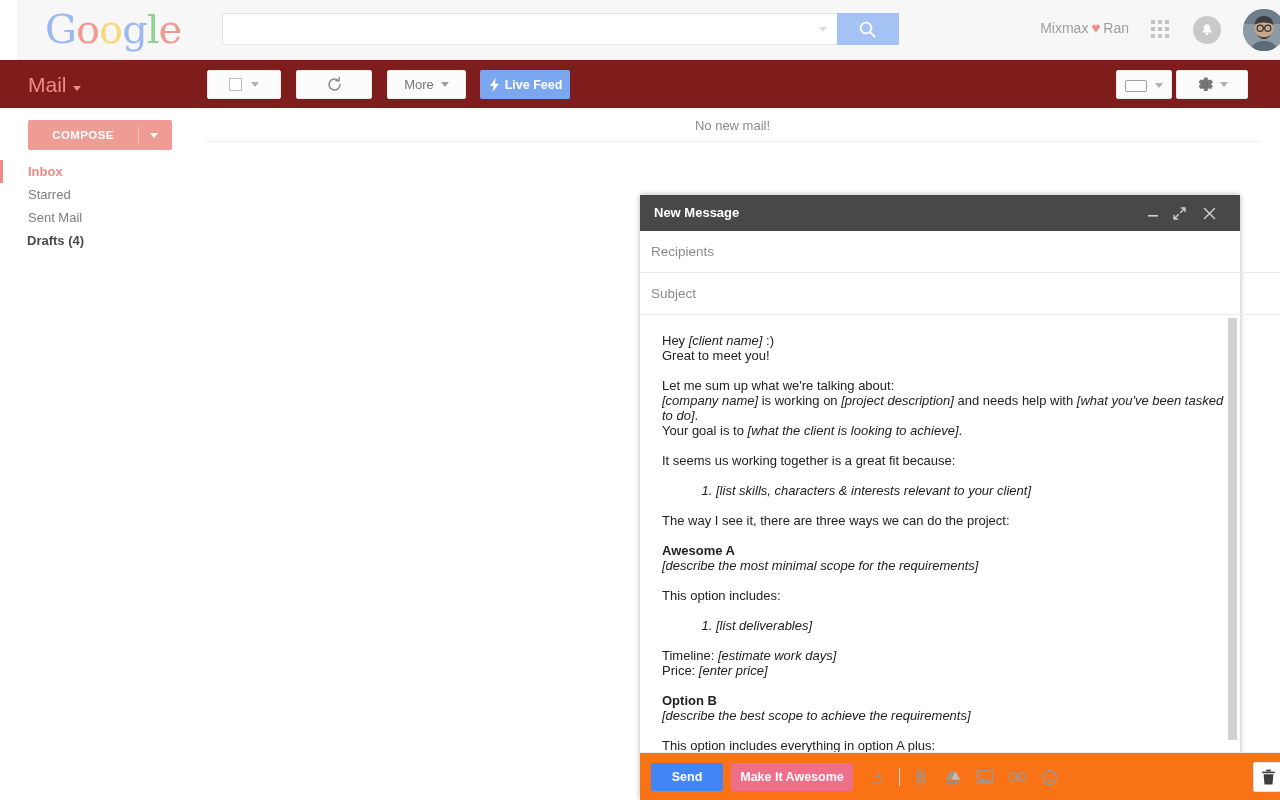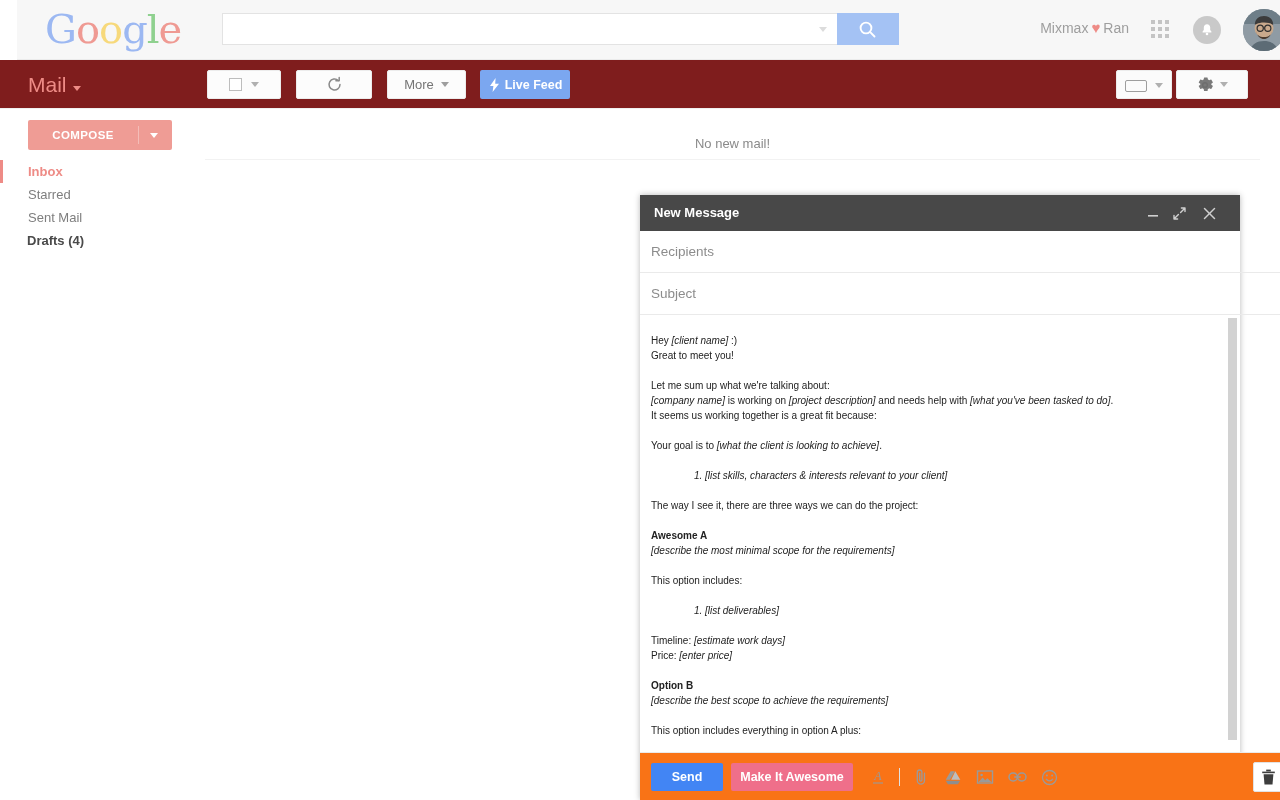--- a/index.html
+++ b/index.html
@@ -209,21 +209,21 @@
     width: 3px; height: 23px; background: #ee8b86;
   }
   .navitem.strong { color: #4a4a4a; font-weight: bold; padding-left: 27px; }
 
   
   .nomail {
     position: absolute; left: 205px; top: 110px;
     width: 1055px; height: 32px;
     border-bottom: 1px solid #f2f2f2;
     display: flex; align-items: center; justify-content: center;
-    font-size: 13px; color: #8a8a8a; margin-top: 18px;
+    font-size: 13px; color: #8a8a8a;
   }
 
   
   .cwin {
     position: absolute; left: 640px; top: 195px;
     width: 600px; height: 605px;
     background: #fff;
     box-shadow: 0 0 6px rgba(0,0,0,.28);
   }
   .cwin-head {
@@ -250,24 +250,24 @@
     border-bottom: 1px solid #eaeaea;
     display: flex; align-items: center;
     padding-left: 11px;
     font-size: 13.5px; color: #8c8c8c;
     cursor: text;
   }
   .cfield-rcpt { top: 36px; }
   .cfield-subj { top: 78px; }
 
   .cbody {
-    position: absolute; left: 0; top: 120px;
+    position: absolute; left: 11px; top: 120px;
     width: 600px; height: 437px;
     padding: 18px 16px 0 11px;
-    font-size: 10px; color: #222;
+    font-size: 13px; color: #222;
     line-height: 15px;
     overflow: hidden;
   }
   .cbody p { margin: 0 0 15px 0; }
   .cbody p.tight { margin-bottom: 0; }
   .cbody i { font-style: italic; }
   .cbody b { font-weight: bold; }
   .cbody ol {
     margin: 0 0 15px 0;
     padding-left: 54px;
@@ -478,23 +478,23 @@
   <div class="cfield cfield-subj">
       <span>Subject</span>
     </div>
 
   <div class="cbody">
     <p class="tight"><span>Hey </span><i>[client name]</i><span> :)</span></p>
     <p>Great to meet you!</p>
 
     <p class="tight">Let me sum up what we're talking about:</p>
     <p class="tight"><i>[company name]</i><span> is working on </span><i>[project description]</i><span> and needs help with </span><i>[what you've been tasked to do]</i><span>.</span></p>
+    <p><span>Your goal is to </span><i>[what the client is looking to achieve]</i><span>.</span></p>
+
     <p>It seems us working together is a great fit because:</p>
-
-    <p><span>Your goal is to </span><i>[what the client is looking to achieve]</i><span>.</span></p>
     <ol>
       <li>[list skills, characters &amp; interests relevant to your client]</li>
     </ol>
 
     <p>The way I see it, there are three ways we can do the project:</p>
 
     <p class="tight"><b>Awesome A</b></p>
     <p><i>[describe the most minimal scope for the requirements]</i></p>
 
     <p>This option includes:</p>

